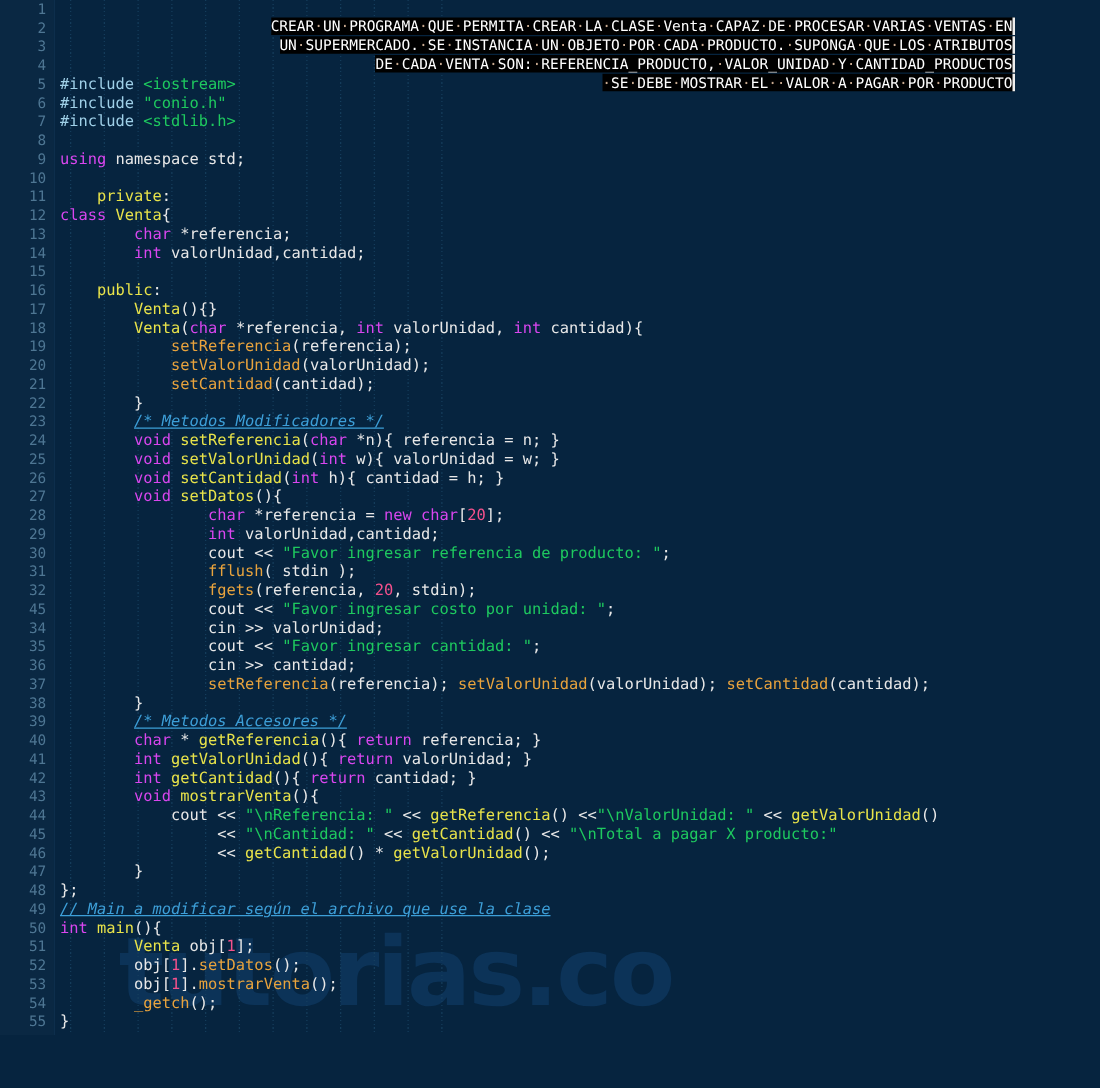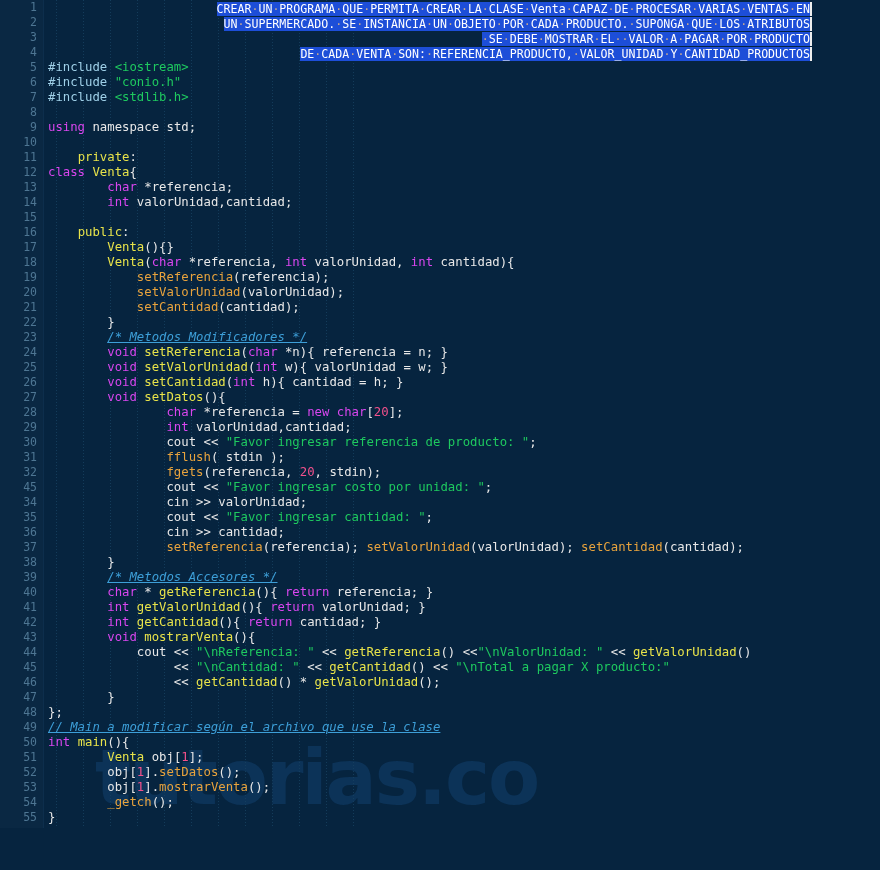--- a/index.html
+++ b/index.html
@@ -79,23 +79,24 @@
     position:absolute;right:68px;top:2px;z-index:5;
     text-align:right;
   }
   .selline{
     white-space:pre;
     height:15px;line-height:15px;
     font-size:11.6px;
   }
   .selline em{
     font-style:normal;
-    background:#1d4ed8;color:#fff;
+    background:#000000;color:#fff;
     display:inline-block;height:14px;line-height:14px;
     border-right:2px solid #eeeeee;
+    margin-top:12px;
   }
   .dot{color:#c8a98f;}
 </style>
 </head>
 <body>
 
 <div id="editor">
 
   <div id="watermark">tutorias.co</div>
 
@@ -228,17 +229,17 @@
       <div class="ln">52</div>
       <div class="ln">53</div>
       <div class="ln">54</div>
       <div class="ln">55</div>
     </div>
   <div id="gutter-edge"></div>
 
   <div id="selblock">
       <div class="selline"><em>CREAR<span class="dot">·</span>UN<span class="dot">·</span>PROGRAMA<span class="dot">·</span>QUE<span class="dot">·</span>PERMITA<span class="dot">·</span>CREAR<span class="dot">·</span>LA<span class="dot">·</span>CLASE<span class="dot">·</span>Venta<span class="dot">·</span>CAPAZ<span class="dot">·</span>DE<span class="dot">·</span>PROCESAR<span class="dot">·</span>VARIAS<span class="dot">·</span>VENTAS<span class="dot">·</span>EN</em></div>
       <div class="selline"><em>UN<span class="dot">·</span>SUPERMERCADO.<span class="dot">·</span>SE<span class="dot">·</span>INSTANCIA<span class="dot">·</span>UN<span class="dot">·</span>OBJETO<span class="dot">·</span>POR<span class="dot">·</span>CADA<span class="dot">·</span>PRODUCTO.<span class="dot">·</span>SUPONGA<span class="dot">·</span>QUE<span class="dot">·</span>LOS<span class="dot">·</span>ATRIBUTOS</em></div>
+      <div class="selline"><em>DE<span class="dot">·</span>CADA<span class="dot">·</span>VENTA<span class="dot">·</span>SON:<span class="dot">·</span>REFERENCIA_PRODUCTO,<span class="dot">·</span>VALOR_UNIDAD<span class="dot">·</span>Y<span class="dot">·</span>CANTIDAD_PRODUCTOS</em></div>
       <div class="selline"><em><span class="dot">·</span>SE<span class="dot">·</span>DEBE<span class="dot">·</span>MOSTRAR<span class="dot">·</span>EL<span class="dot">·</span><span class="dot">·</span>VALOR<span class="dot">·</span>A<span class="dot">·</span>PAGAR<span class="dot">·</span>POR<span class="dot">·</span>PRODUCTO</em></div>
-      <div class="selline"><em>DE<span class="dot">·</span>CADA<span class="dot">·</span>VENTA<span class="dot">·</span>SON:<span class="dot">·</span>REFERENCIA_PRODUCTO,<span class="dot">·</span>VALOR_UNIDAD<span class="dot">·</span>Y<span class="dot">·</span>CANTIDAD_PRODUCTOS</em></div>
     </div>
 
 </div>
 
 </body></html>

